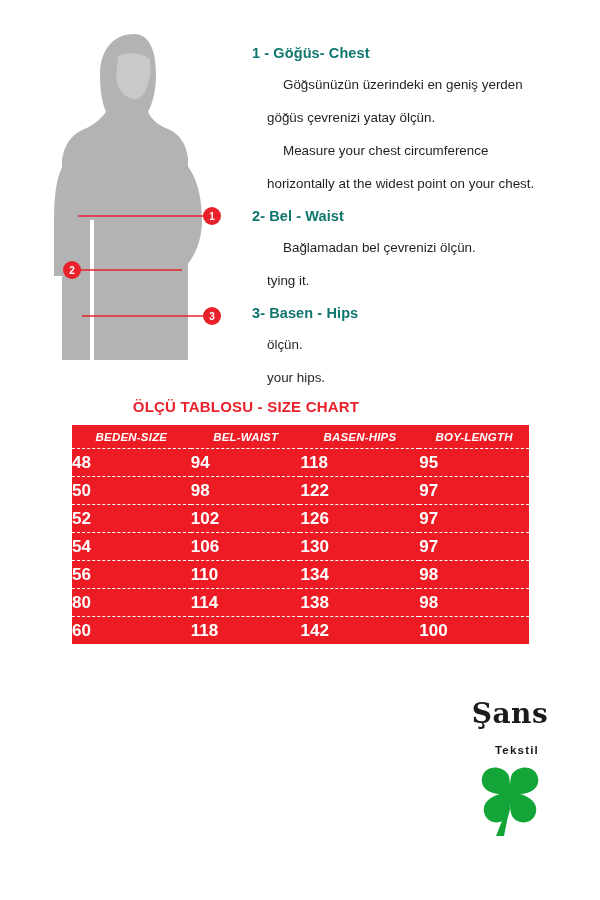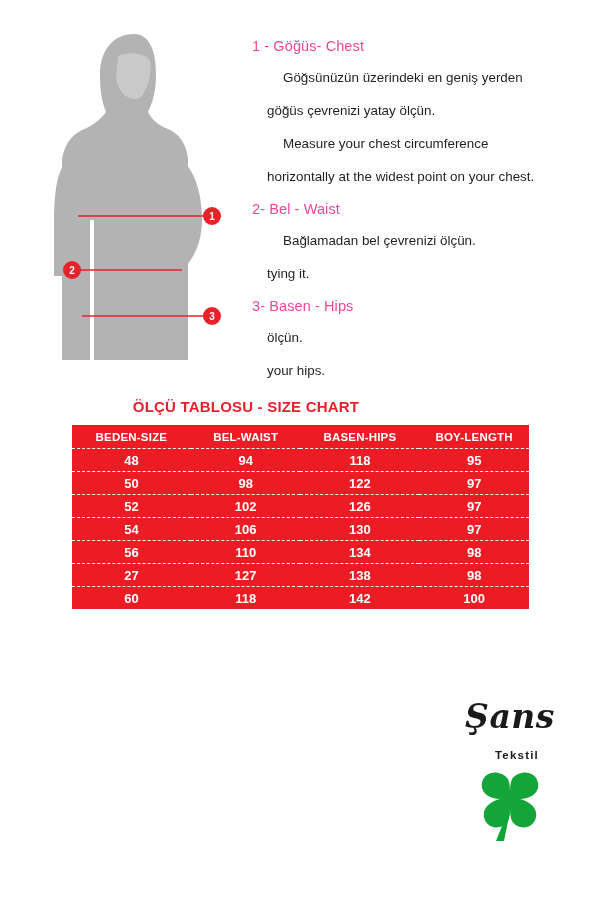--- a/index.html
+++ b/index.html
@@ -40,24 +40,24 @@
   .figure-svg { display:block; }
 
   .instructions {
     position: absolute;
     left: 252px;
     top: 38px;
     width: 330px;
   }
   .ins-block { margin-bottom: 14px; }
   .ins-title {
-    color: #ec4899;
+    color: #0f766e;
     font-size: 14.5px;
-    font-weight: 400;
-    margin: 0 0 3px 0;
+    font-weight: 700;
+    margin: 7px 0 3px 0;
     letter-spacing: .1px;
   }
   .ins-line {
     font-size: 13.4px;
     line-height: 1.34;
     margin: 15px;
     color: #231f20;
   }
   .ins-line.indent { text-indent: 16px; }
 
@@ -89,28 +89,29 @@
     background: #ed1c24;
   }
   table.size-chart th {
     font-size: 11.5px;
     font-weight: 700;
     padding: 6px 0 5px 0;
     text-align: center;
     letter-spacing: .2px;
   }
   table.size-chart td {
-    font-size: 13px;
+    font-size: 17px;
     font-weight: 700;
     padding: 3.5px 0 3.5px 0;
-    text-align: center;
+    text-align: left;
     border-top: 1px dashed #ffffff;
   }
   table.size-chart tr.head th {
     border-bottom: 1px dashed #ffffff;
+    font-style: italic;
   }
   table.size-chart col.c1 { width: 26%; }
   table.size-chart col.c2 { width: 24%; }
   table.size-chart col.c3 { width: 26%; }
   table.size-chart col.c4 { width: 24%; }
 
   
   .notes {
     position: absolute;
     left: 55px;
@@ -129,26 +130,25 @@
   .logo {
     position: absolute;
     left: 455px;
     top: 700px;
     width: 110px;
     height: 130px;
     text-align: center;
   }
   .logo-name {
     font-family: "DejaVu Serif", serif;
-    font-size: 33px;
+    font-size: 28px;
     font-weight: 700;
     color: #1a1a1a;
     line-height: 1;
     letter-spacing: .5px;
-    font-style: italic;
   }
   .logo-sub {
     font-size: 11.5px;
     font-weight: 700;
     color: #1a1a1a;
     letter-spacing: 1.2px;
     margin-top: 16px;
     margin-left: 14px;
   }
   .clover { margin-top: 10px; }
@@ -262,22 +262,22 @@
           <td>130</td>
           <td>97</td>
         </tr>
         <tr>
           <td>56</td>
           <td>110</td>
           <td>134</td>
           <td>98</td>
         </tr>
         <tr>
-          <td>27</td>
-          <td>127</td>
+          <td>80</td>
+          <td>114</td>
           <td>138</td>
           <td>98</td>
         </tr>
         <tr>
           <td>60</td>
           <td>118</td>
           <td>142</td>
           <td>100</td>
         </tr>
       </tbody>

